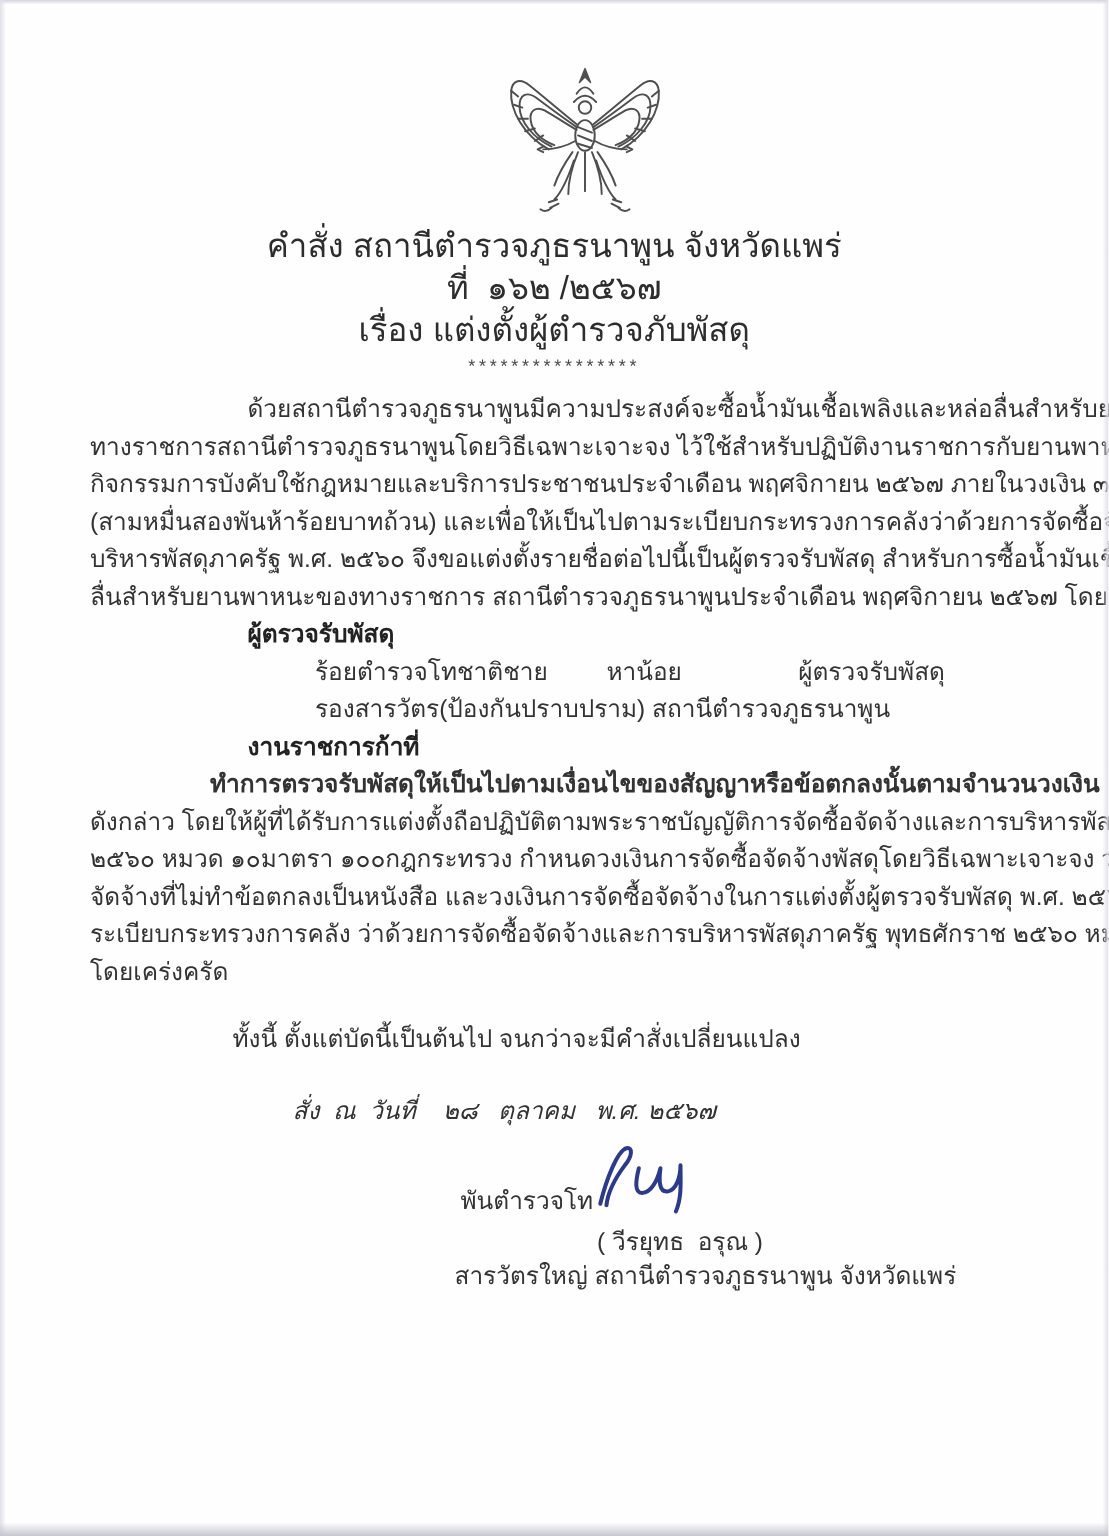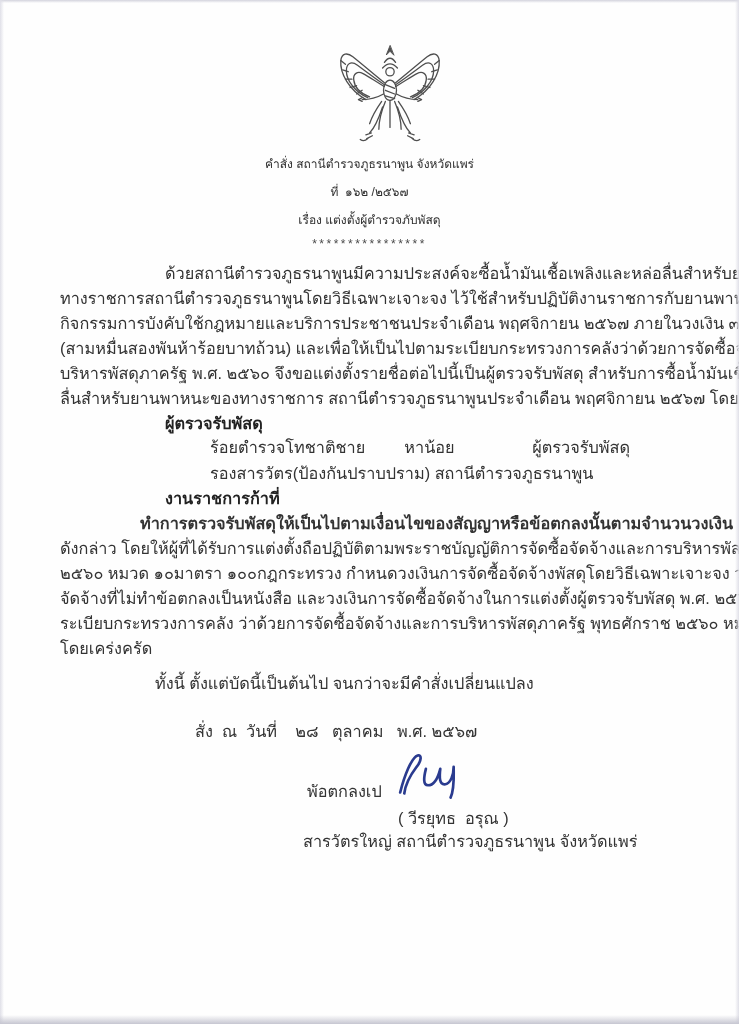--- a/index.html
+++ b/index.html
@@ -15,33 +15,33 @@
   }
   
   .edge { position:absolute; z-index:6; pointer-events:none; }
   .edge-top    { top:0; left:0; right:0; height:3px;  background:linear-gradient(#d3d3dd, rgba(255,255,255,0)); }
   .edge-left   { top:0; left:0; bottom:0; width:4px;  background:linear-gradient(90deg,#e0e0e8, rgba(255,255,255,0)); }
   .edge-right  { top:0; right:0; bottom:0; width:4px; background:linear-gradient(-90deg,#e0e0e8, rgba(255,255,255,0)); }
   .edge-bottom { bottom:0; left:0; right:0; height:9px; background:linear-gradient(rgba(255,255,255,0), #c6c6d1); }
 
   .emblem-wrap { padding-top:42px; height:150px; text-align:center; transform:translateX(20px); }
 
-  .doc-title { text-align:center; font-size:12px; line-height:28px; color:#2d2d2d; white-space:pre; }
+  .doc-title { text-align:center; font-size:22px; line-height:28px; color:#2d2d2d; white-space:pre; }
   .stars { text-align:center; font-size:12px; line-height:14px; letter-spacing:2.5px; color:#4a4a4a; margin-top:3px; }
 
   .body { margin:10px 47px 0 60px; font-size:16.3px; line-height:25px; color:#333; }
   .line { white-space:nowrap; }
   .p1-first { padding-left:105px; }
   .p2-first { padding-left:80px;font-weight:bold; }
   .sec-head { padding-left:105px; font-weight:bold; color:#222; }
   .appointee-row { padding-left:150px; width:570px; display:flex; white-space:pre;font-family:Liberation Mono, monospace; }
   .appointee-role { margin-left:auto; }
   .position-line { padding-left:150px; }
-  .closing { padding-left:95px; margin-top:10px; }
-  .date-line { padding-left:135px; margin-top:23px; white-space:pre; }
+  .closing { padding-left:95px; margin-top:20px; }
+  .date-line { padding-left:135px; margin-top:23px; white-space:pre;font-style:italic; }
 
   .sig-block { position:relative; height:125px; margin-top:2px; }
   .sig-rank { position:absolute; left:247px; top:33px; white-space:pre; }
   .sig-scribble { position:absolute; left:334px; top:3px; }
   .sig-name { position:absolute; left:338px; top:60px; white-space:pre; }
   .sig-pos { position:absolute; left:243px; top:83px; white-space:pre;text-align:center; }
 </style>
 </head>
 <body>
 
@@ -111,21 +111,21 @@
     <div class="line">ดังกล่าว โดยให้ผู้ที่ได้รับการแต่งตั้งถือปฏิบัติตามพระราชบัญญัติการจัดซื้อจัดจ้างและการบริหารพัสดุภาครัฐ พ.ศ.</div>
     <div class="line">๒๕๖๐ หมวด ๑๐มาตรา ๑๐๐กฎกระทรวง กำหนดวงเงินการจัดซื้อจัดจ้างพัสดุโดยวิธีเฉพาะเจาะจง วงเงินการจัดซื้อ</div>
     <div class="line">จัดจ้างที่ไม่ทำข้อตกลงเป็นหนังสือ และวงเงินการจัดซื้อจัดจ้างในการแต่งตั้งผู้ตรวจรับพัสดุ พ.ศ. ๒๕๖๐ ข้อ ๑ และ</div>
     <div class="line">ระเบียบกระทรวงการคลัง ว่าด้วยการจัดซื้อจัดจ้างและการบริหารพัสดุภาครัฐ พุทธศักราช ๒๕๖๐ หมวด ๖ ข้อ ๑๗๕</div>
     <div class="line">โดยเคร่งครัด</div>
 
     <div class="line closing">ทั้งนี้ ตั้งแต่บัดนี้เป็นต้นไป จนกว่าจะมีคำสั่งเปลี่ยนแปลง</div>
     <div class="line date-line">สั่ง  ณ  วันที่    ๒๘   ตุลาคม   พ.ศ. ๒๕๖๗</div>
 
     <div class="sig-block">
-      <span class="sig-rank">พัอตกลงเป</span>
+      <span class="sig-rank">พันตำรวจโท</span>
       <svg class="sig-scribble" width="72" height="52" viewBox="0 0 70 50">
         <g fill="none" stroke="#2a3b8f" stroke-width="2.6" stroke-linecap="round" stroke-linejoin="round">
           <path d="M6,42 C10,26 17,8 23,6 C27,5 27,11 22,17 C16,25 11,34 10,43"></path>
           <path d="M31,19 C29,27 28,35 33,35 C39,35 43,27 45,19 C44,27 44,35 50,34 C55,33 58,25 58,17 C58,27 59,38 55,47"></path>
         </g>
       </svg>
       <span class="sig-name">( วีรยุทธ  อรุณ )</span>
       <span class="sig-pos">สารวัตรใหญ่ สถานีตำรวจภูธรนาพูน จังหวัดแพร่</span>
     </div>
   </div>

